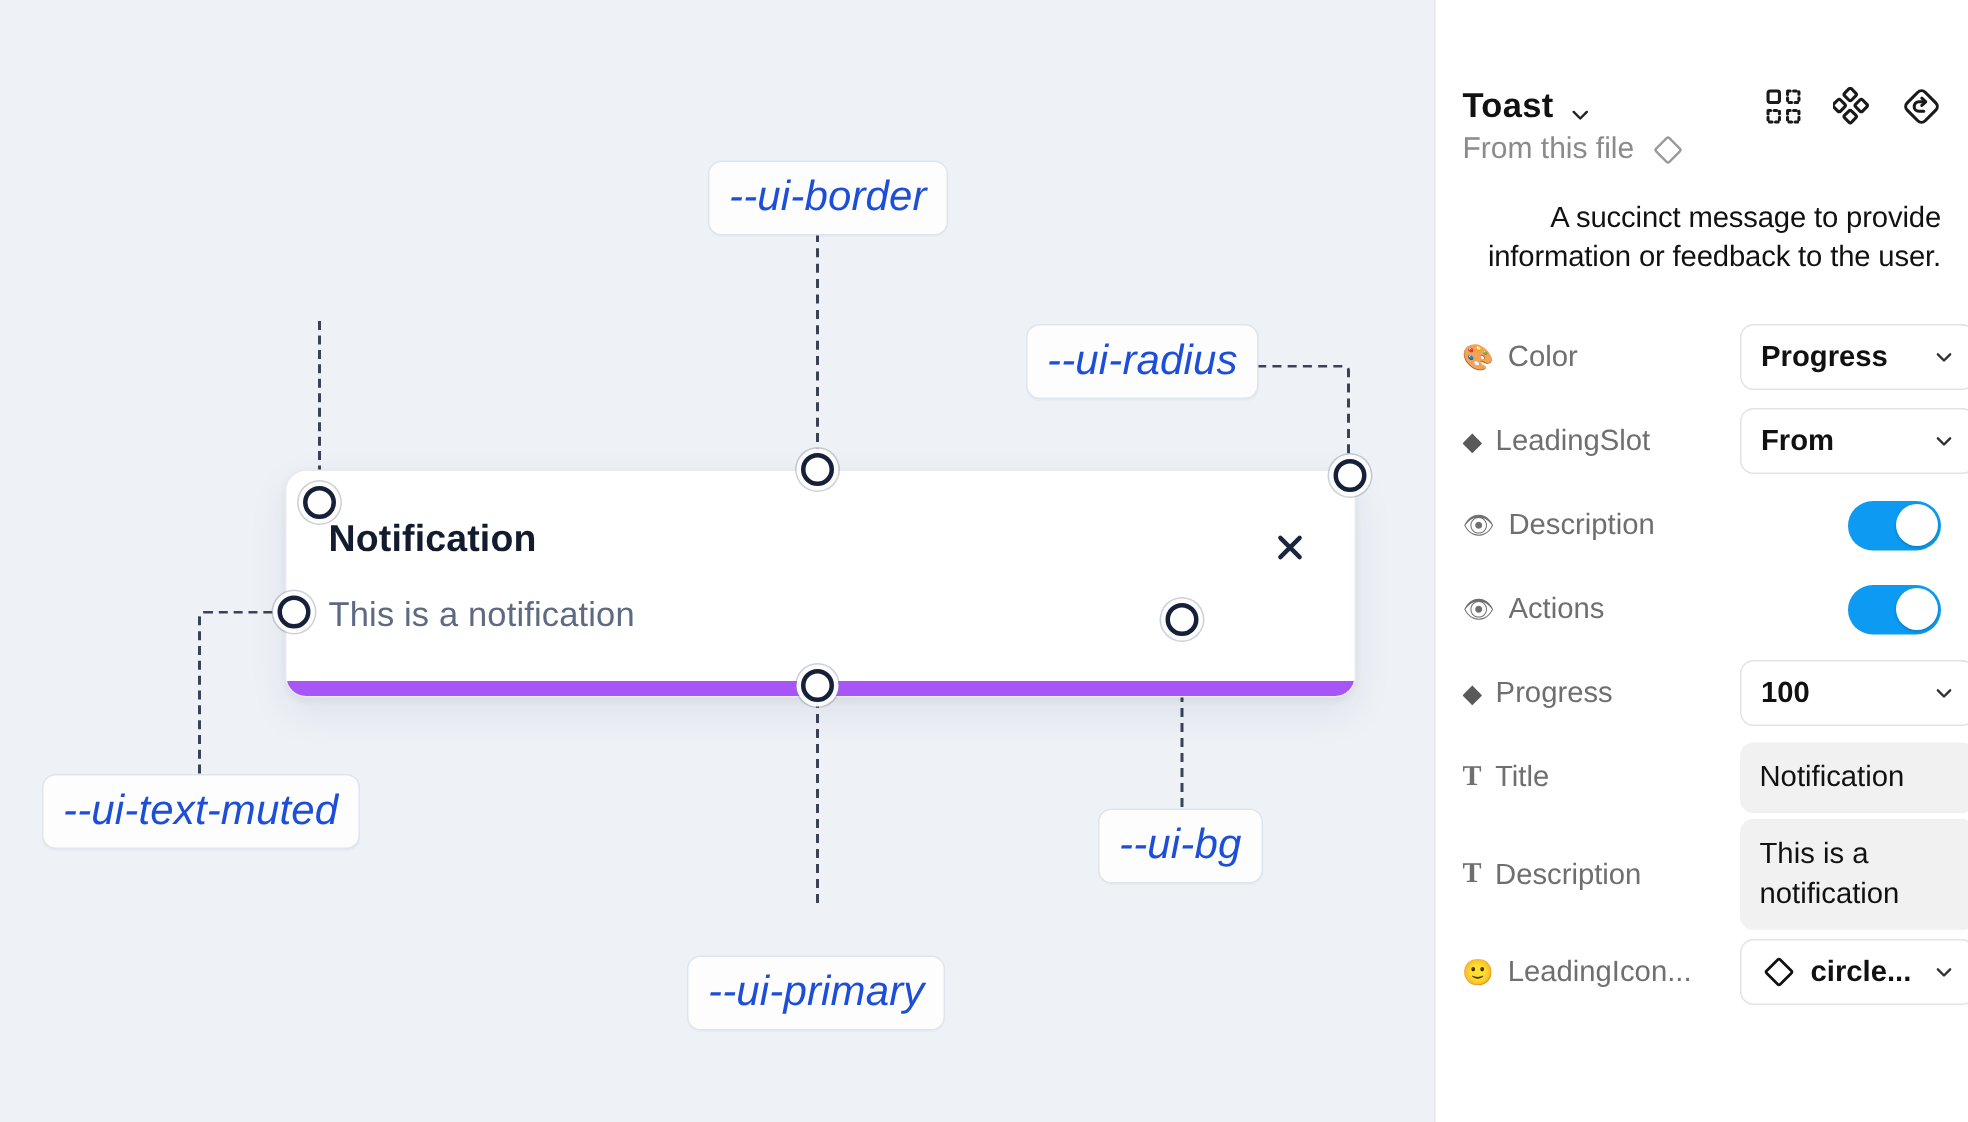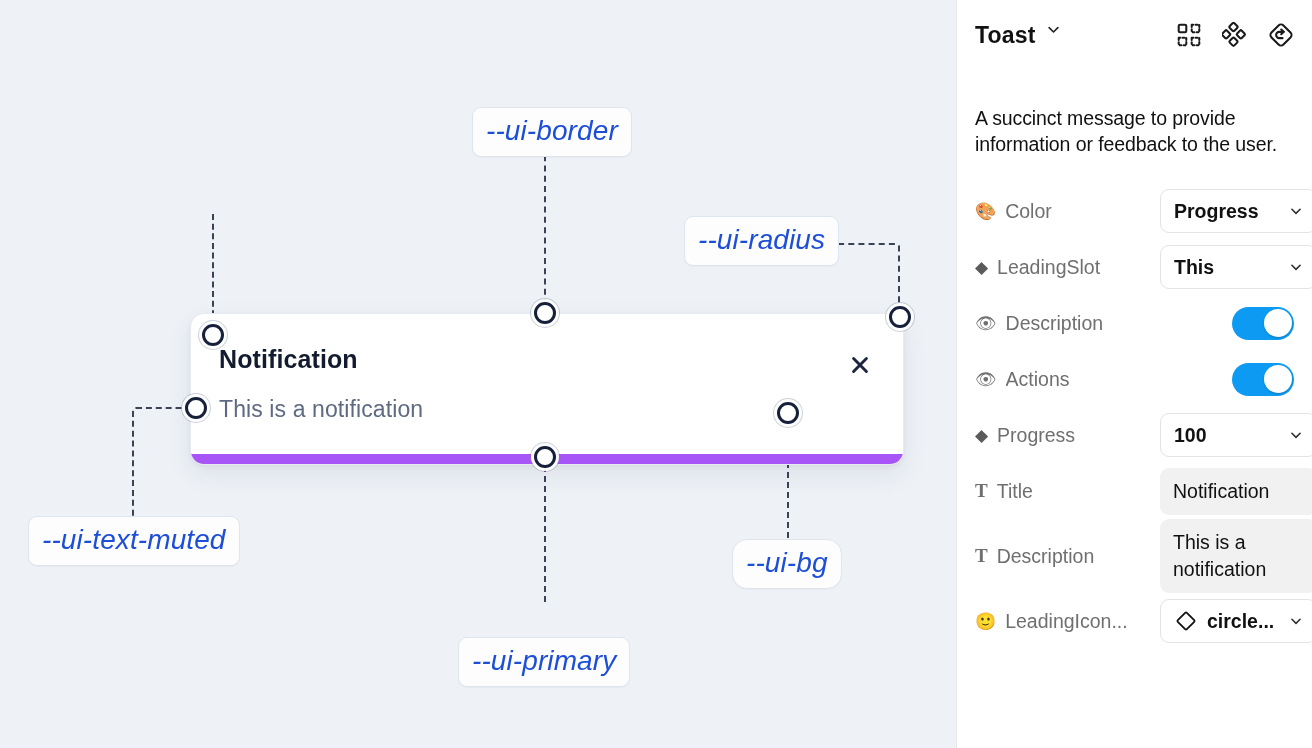--- a/index.html
+++ b/index.html
@@ -114,21 +114,21 @@
   
   .panel {
     position: relative;
     width: 356px; height: 748px;
     background: #ffffff;
     border-left: 1px solid #e6e6e6;
     padding: 0 18px;
   }
 
   .panel-head {
-    display: flex; align-items: flex-start;
+    display: flex; align-items: flex-end;
     height: 62px;
     margin-top: 22px;
   }
   .panel-title {
     font-size: 23px; font-weight: 700; color: #111111;
     letter-spacing: .2px;
   }
   .title-caret {
     margin-left: 10px; color: #222; display: flex; align-items: center;
   }
@@ -144,20 +144,21 @@
   .from-file-label { font-size: 20px; color: #8b8b8b; }
   .from-file .diamond { width: 22px; height: 22px; color: #9a9a9a; display:flex; }
   .from-file .diamond svg { width: 22px; height: 22px; display: block; }
 
   .panel-desc {
     margin-top: 22px;
     font-size: 19.5px;
     line-height: 1.32;
     color: #111111;
     letter-spacing: -.1px;
+    text-align: right;
   }
 
   .props { margin-top: 26px; }
   .prop-row {
     display: flex; align-items: center;
     min-height: 56px;
   }
   .prop-label {
     display: flex; align-items: center; gap: 9px;
     width: 185px; flex: none;
@@ -247,21 +248,21 @@
     <div class="handle" style="left:534px; top:302px;"></div>
     <div class="handle" style="left:889px; top:306px;"></div>
     <div class="handle" style="left:185px; top:397px;"></div>
     <div class="handle" style="left:777px; top:402px;"></div>
     <div class="handle" style="left:534px; top:446px;"></div>
 
     <div class="token-pill" style="left:472px; top:107px;">--ui-border</div>
     <div class="token-pill" style="left:684px; top:216px;">--ui-radius</div>
     <div class="token-pill" style="left:28px; top:516px;">--ui-text-muted</div>
     <div class="token-pill" style="left:458px; top:601px;margin-top:36px;">--ui-primary</div>
-    <div class="token-pill" style="left:732px; top:539px;border-radius:15px;">--ui-bg</div>
+    <div class="token-pill" style="left:732px; top:539px;">--ui-bg</div>
   </div>
 
   <div class="panel">
 
     <div class="panel-head">
       <span class="panel-title">Toast</span>
       <span class="title-caret">
         <svg viewBox="0 0 24 24" fill="none" stroke="currentColor" stroke-width="2.6" stroke-linecap="round" stroke-linejoin="round">
           <path d="M5 9 L12 16 L19 9"></path>
         </svg>
@@ -286,20 +287,28 @@
         <span class="ico">
           <svg viewBox="0 0 24 24" fill="none" stroke="currentColor" stroke-width="1.9" stroke-linecap="round" stroke-linejoin="round">
             <rect x="4.2" y="4.2" width="15.6" height="15.6" rx="3.2" transform="rotate(45 12 12)"></rect>
             <path d="M14.4 9.1 h-4.0 a2.9 2.9 0 0 0 0 5.8 h3.0"></path>
             <path d="M12.2 6.9 L14.6 9.1 L12.2 11.3"></path>
           </svg>
         </span>
       </div>
     </div>
 
+    <div class="from-file">
+      <span class="from-file-label">From this file</span>
+      <span class="diamond">
+        <svg viewBox="0 0 24 24" fill="none" stroke="currentColor" stroke-width="1.7" stroke-linejoin="round">
+          <rect x="5.2" y="5.2" width="13.6" height="13.6" rx="1.4" transform="rotate(45 12 12)"></rect>
+        </svg>
+      </span>
+    </div>
 
     <div class="panel-desc">A succinct message to provide information or feedback to the user.</div>
 
     <div class="props">
 
       <div class="prop-row">
         <div class="prop-label">
           <span class="pemoji">🎨</span>
           <span class="lbltxt">Color</span>
         </div>
@@ -315,21 +324,21 @@
         </div>
       </div>
 
       <div class="prop-row">
         <div class="prop-label">
           <span class="pglyph">◆</span>
           <span class="lbltxt">LeadingSlot</span>
         </div>
         <div class="prop-ctrl">
           <div class="select">
-            <span class="selval">This</span>
+            <span class="selval">From</span>
             <span class="selcaret">
               <svg viewBox="0 0 24 24" fill="none" stroke="currentColor" stroke-width="2.8" stroke-linecap="round" stroke-linejoin="round">
                   <path d="M5 9 L12 16 L19 9"></path>
                 </svg>
             </span>
           </div>
         </div>
       </div>
 
       <div class="prop-row">

